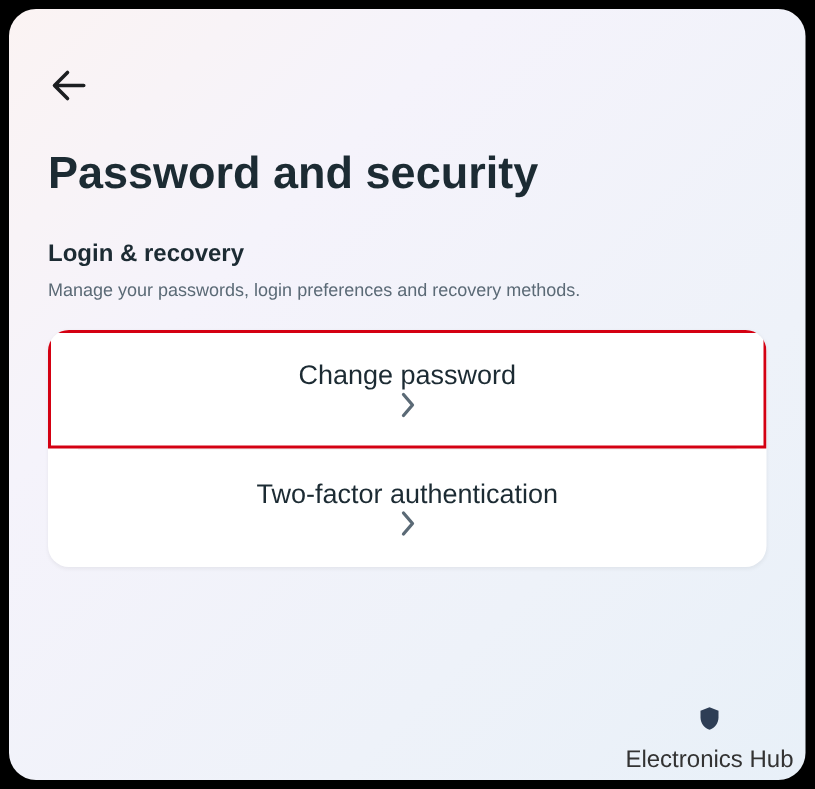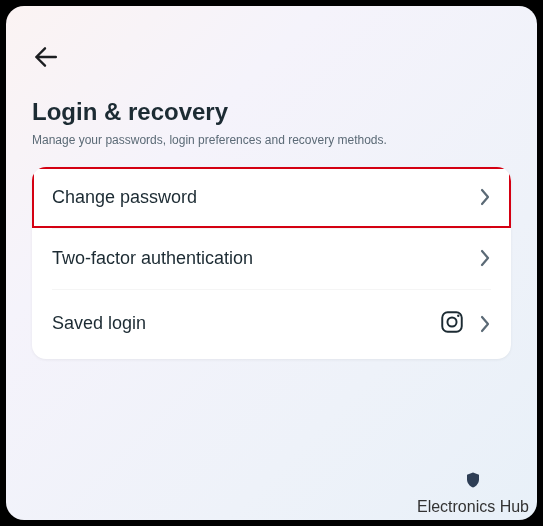--- a/index.html
+++ b/index.html
@@ -39,44 +39,44 @@
       stroke-linecap: round;
       stroke-linejoin: round;
     }
     .page-title {
       font-size: 30px;
       font-weight: 700;
       color: #1c2b33;
       margin-bottom: 28px;
     }
     .section-title {
-      font-size: 24px;
+      font-size: 16px;
       font-weight: 700;
       color: #1c2b33;
       margin-bottom: 6px;
     }
     .section-desc {
       font-size: 12px;
       color: #5b6a76;
       line-height: 1.4;
       margin-bottom: 18px;
     }
     .card {
       background: #fff;
       border-radius: 14px;
       box-shadow: 0 1px 3px rgba(0,0,0,0.06);
       overflow: hidden;
     }
     .row {
       display: flex;
       align-items: center;
-      justify-content: space-between;
       padding: 20px 20px;
       cursor: pointer;
       position: relative;
+      flex-direction: column;
     }
     .row + .row::before {
       content: "";
       position: absolute;
       top: 0;
       left: 20px;
       right: 20px;
       height: 1px;
       background: rgba(0,0,0,0.04);
     }
@@ -138,20 +138,21 @@
 <div class="screen">
 
   <div class="back-arrow">
     <span>
       <svg viewBox="0 0 24 24">
           <path d="M12 4 L4 12 L12 20 M4 12 H22"></path>
         </svg>
     </span>
   </div>
 
+  <h1 class="page-title">Password and security</h1>
 
   <h2 class="section-title">Login &amp; recovery</h2>
   <p class="section-desc">Manage your passwords, login preferences and recovery methods.</p>
 
   <div class="card">
 
     <div class="row highlight">
       <span class="row-label">Change password</span>
       <span class="row-right">
         <span class="chevron">
@@ -166,37 +167,20 @@
       <span class="row-label">Two-factor authentication</span>
       <span class="row-right">
         <span class="chevron">
           <svg viewBox="0 0 12 18">
               <path d="M3 2 L9 9 L3 16"></path>
             </svg>
         </span>
       </span>
     </div>
 
-    <div class="row">
-      <span class="row-label">Saved login</span>
-      <span class="row-right">
-        <span class="ig-icon">
-          <svg viewBox="0 0 24 24">
-            <rect x="3" y="3" width="18" height="18" rx="5"></rect>
-            <circle cx="12" cy="12" r="4.2"></circle>
-            <circle cx="17.8" cy="6.2" r="1.1" fill="#1c2b33" stroke="none"></circle>
-          </svg>
-        </span>
-        <span class="chevron">
-          <svg viewBox="0 0 12 18">
-              <path d="M3 2 L9 9 L3 16"></path>
-            </svg>
-        </span>
-      </span>
-    </div>
 
   </div>
 </div>
 
 <div class="watermark">
   <span>
     <svg viewBox="0 0 24 24">
         <path d="M12 2 L4 5 V11 C4 16 7.5 20.5 12 22 C16.5 20.5 20 16 20 11 V5 Z"></path>
       </svg>
   </span>

